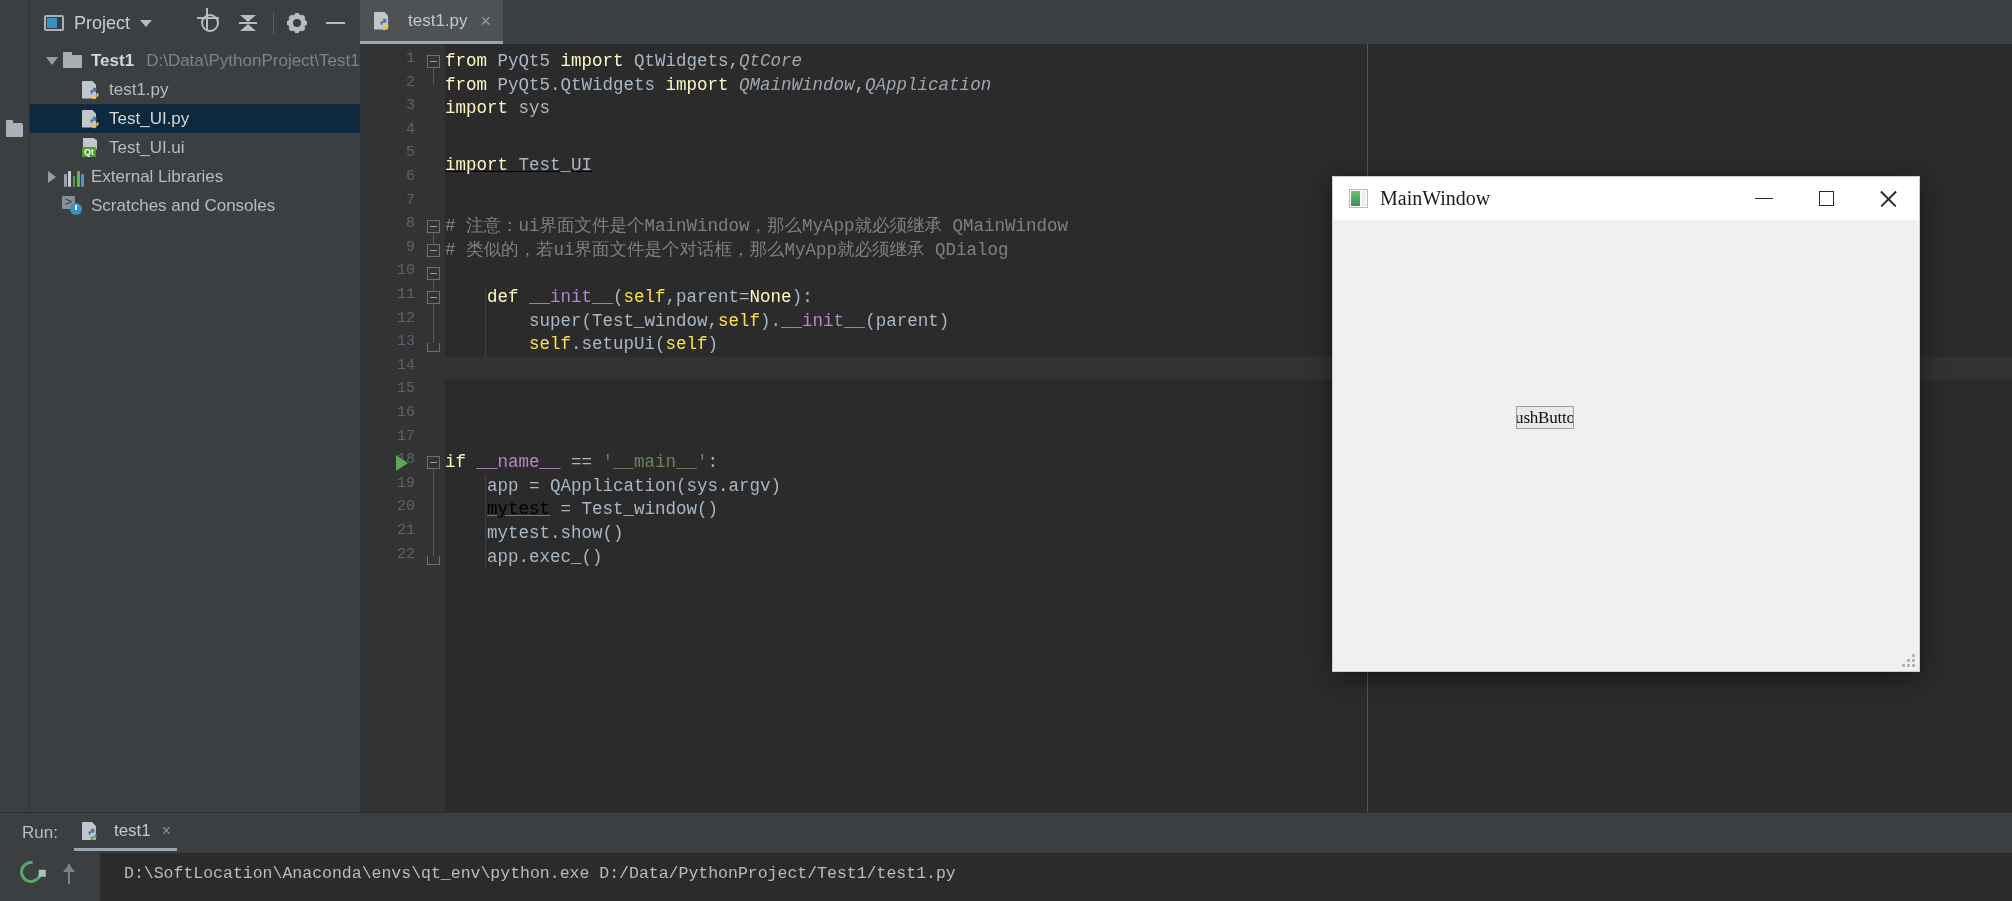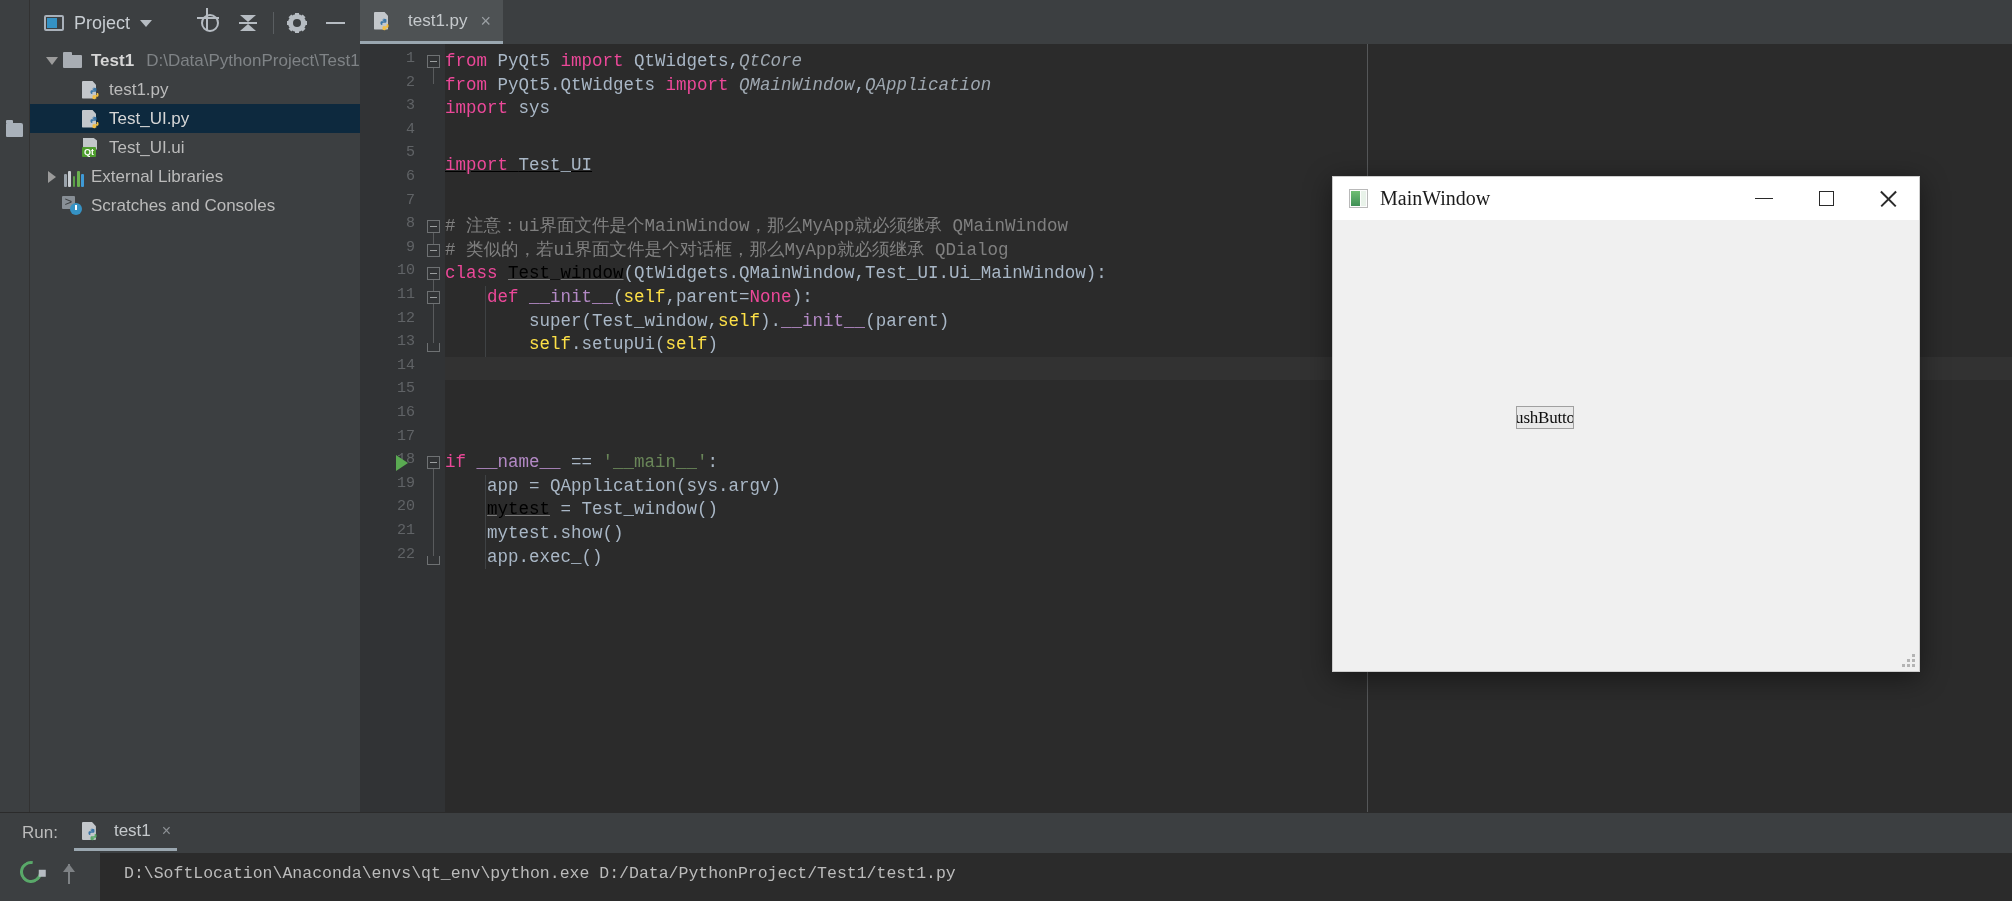--- a/index.html
+++ b/index.html
@@ -237,21 +237,21 @@
     position: absolute; left: 0; right: 0; height: 23.6px; background: #323232;
   }
   .right-margin {
     position: absolute; top: 0; width: 1px; height: 100%; background: #555759;
   }
   .vline {
     position:absolute; top:0; width:1px; background:#3f4244;
   }
 
   
-  .kw      { color: #ec4899; }
+  .kw      { color: #fef9c3; }
   .plain   { color: #a9b7c6; }
   .self    { color: #fde047; text-align: center; }
   .cmt     { color: #808080; }
   .str     { color: #6a8759; }
   .magic   { color: #b389c5; }
   .grey    { color: #9ea7b0; font-style: italic; }
   .ident-underline { text-decoration: underline; text-decoration-color:#7a7a7a; }
 
   
   .runpanel {
@@ -519,21 +519,20 @@
       <div class="code-area" id="codeArea">
           <div class="code-line" style="top: 6px;"><span class="kw">from </span><span class="plain">PyQt5 </span><span class="kw">import </span><span class="plain">QtWidgets</span><span class="plain">,</span><span class="grey">QtCore</span></div>
           <div class="code-line" style="top: 29.6px;"><span class="kw">from </span><span class="plain">PyQt5.QtWidgets </span><span class="kw">import </span><span class="grey">QMainWindow</span><span class="plain">,</span><span class="grey">QApplication</span></div>
           <div class="code-line" style="top: 53.2px;"><span class="kw">import </span><span class="plain">sys</span></div>
           <div class="code-line" style="top: 76.8px;"></div>
           <div class="code-line" style="top: 110px; text-decoration: underline;"><span class="kw">import </span><span class="plain">Test_UI</span></div>
           <div class="code-line" style="top: 124px;"></div>
           <div class="code-line" style="top: 147.6px;"></div>
           <div class="code-line" style="top: 171.2px;"><span class="cmt"># 注意：ui界面文件是个MainWindow，那么MyApp就必须继承 QMainWindow</span></div>
           <div class="code-line" style="top: 194.8px;"><span class="cmt"># 类似的，若ui界面文件是个对话框，那么MyApp就必须继承 QDialog</span></div>
-          <div class="code-line" style="top: 218.4px;"><span class="kw">class </span><span class="ident-underline">Test_window</span><span class="plain">(QtWidgets.QMainWindow</span><span class="plain">,</span><span class="plain">Test_UI.Ui_MainWindow):</span></div>
           <div class="code-line" style="top: 242px;"><span class="plain">    </span><span class="kw">def </span><span class="magic">__init__</span><span class="plain">(</span><span class="self">self</span><span class="plain">,</span><span class="plain">parent=</span><span class="kw">None</span><span class="plain">):</span></div>
           <div class="code-line" style="top: 265.6px;"><span class="plain">        super</span><span class="plain">(Test_window</span><span class="plain">,</span><span class="self">self</span><span class="plain">).</span><span class="magic">__init__</span><span class="plain">(parent)</span></div>
           <div class="code-line" style="top: 289.2px;"><span class="plain">        </span><span class="self">self</span><span class="plain">.setupUi(</span><span class="self">self</span><span class="plain">)</span></div>
           <div class="cur-line-hl" style="top: 312.8px;"></div>
           <div class="code-line" style="top: 312.8px;"></div>
           <div class="code-line" style="top: 336.4px;"></div>
           <div class="code-line" style="top: 360px;"></div>
           <div class="code-line" style="top: 383.6px;"></div>
           <div class="code-line" style="top: 407.2px;"><span class="kw">if </span><span class="magic">__name__</span><span class="plain"> == </span><span class="str">'__main__'</span><span class="plain">:</span></div>
           <div class="code-line" style="top: 430.8px;"><span class="plain">    app = QApplication(sys.argv)</span></div>

